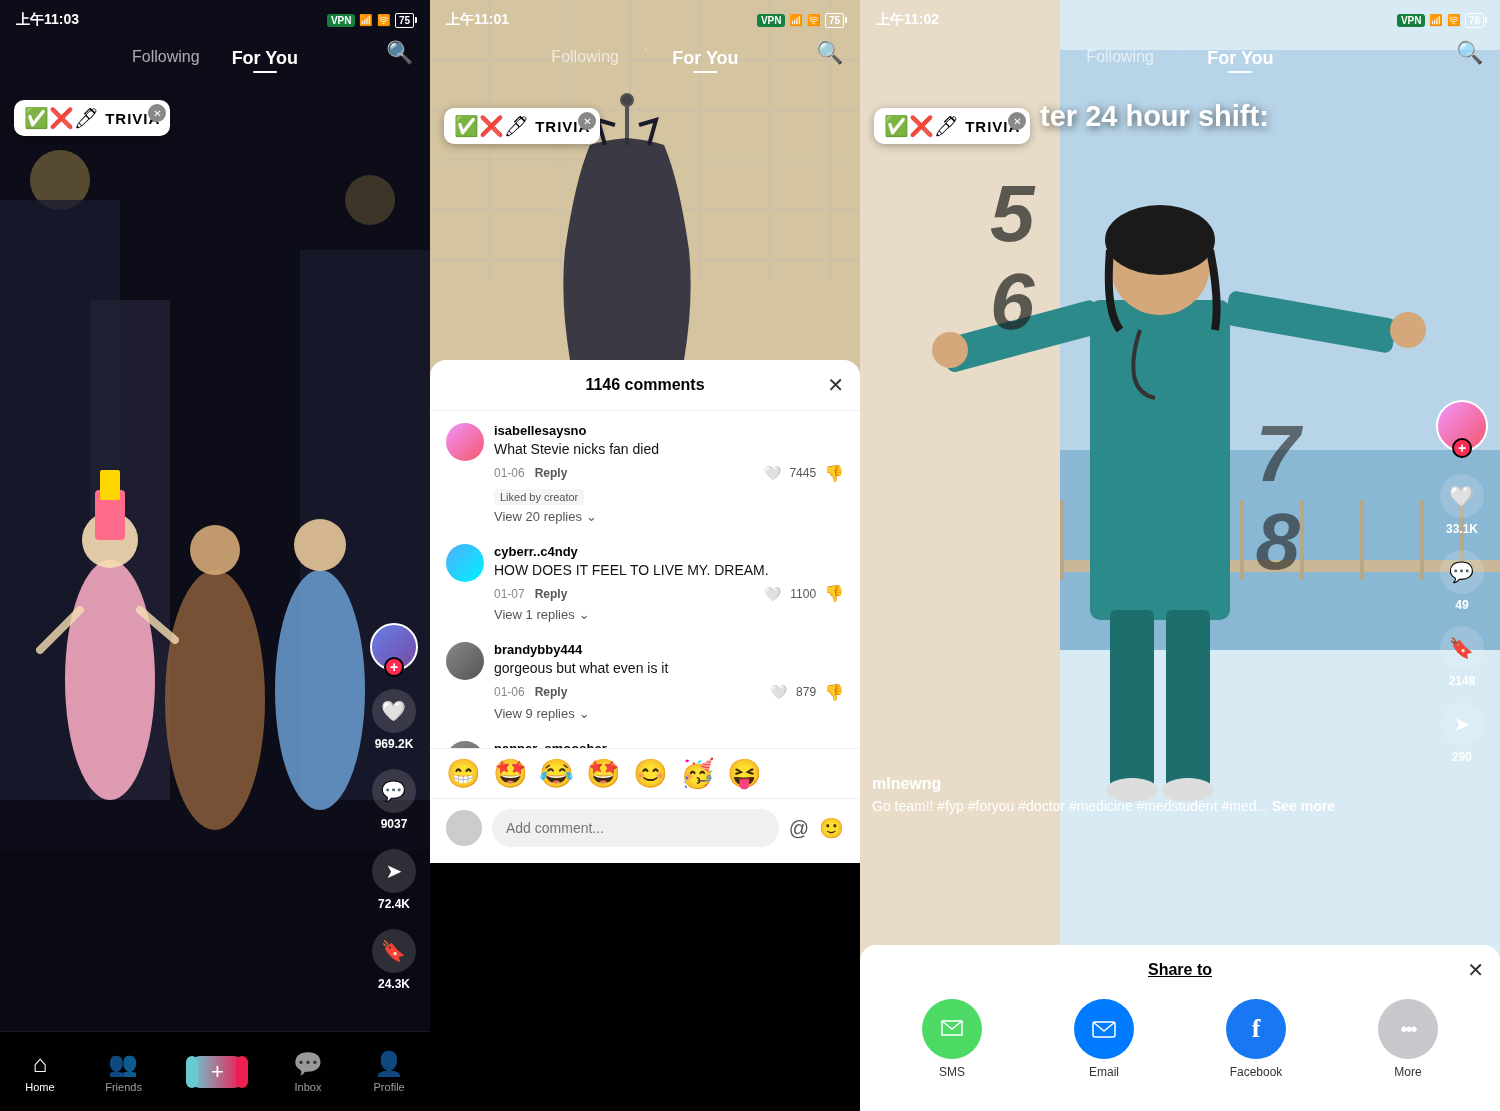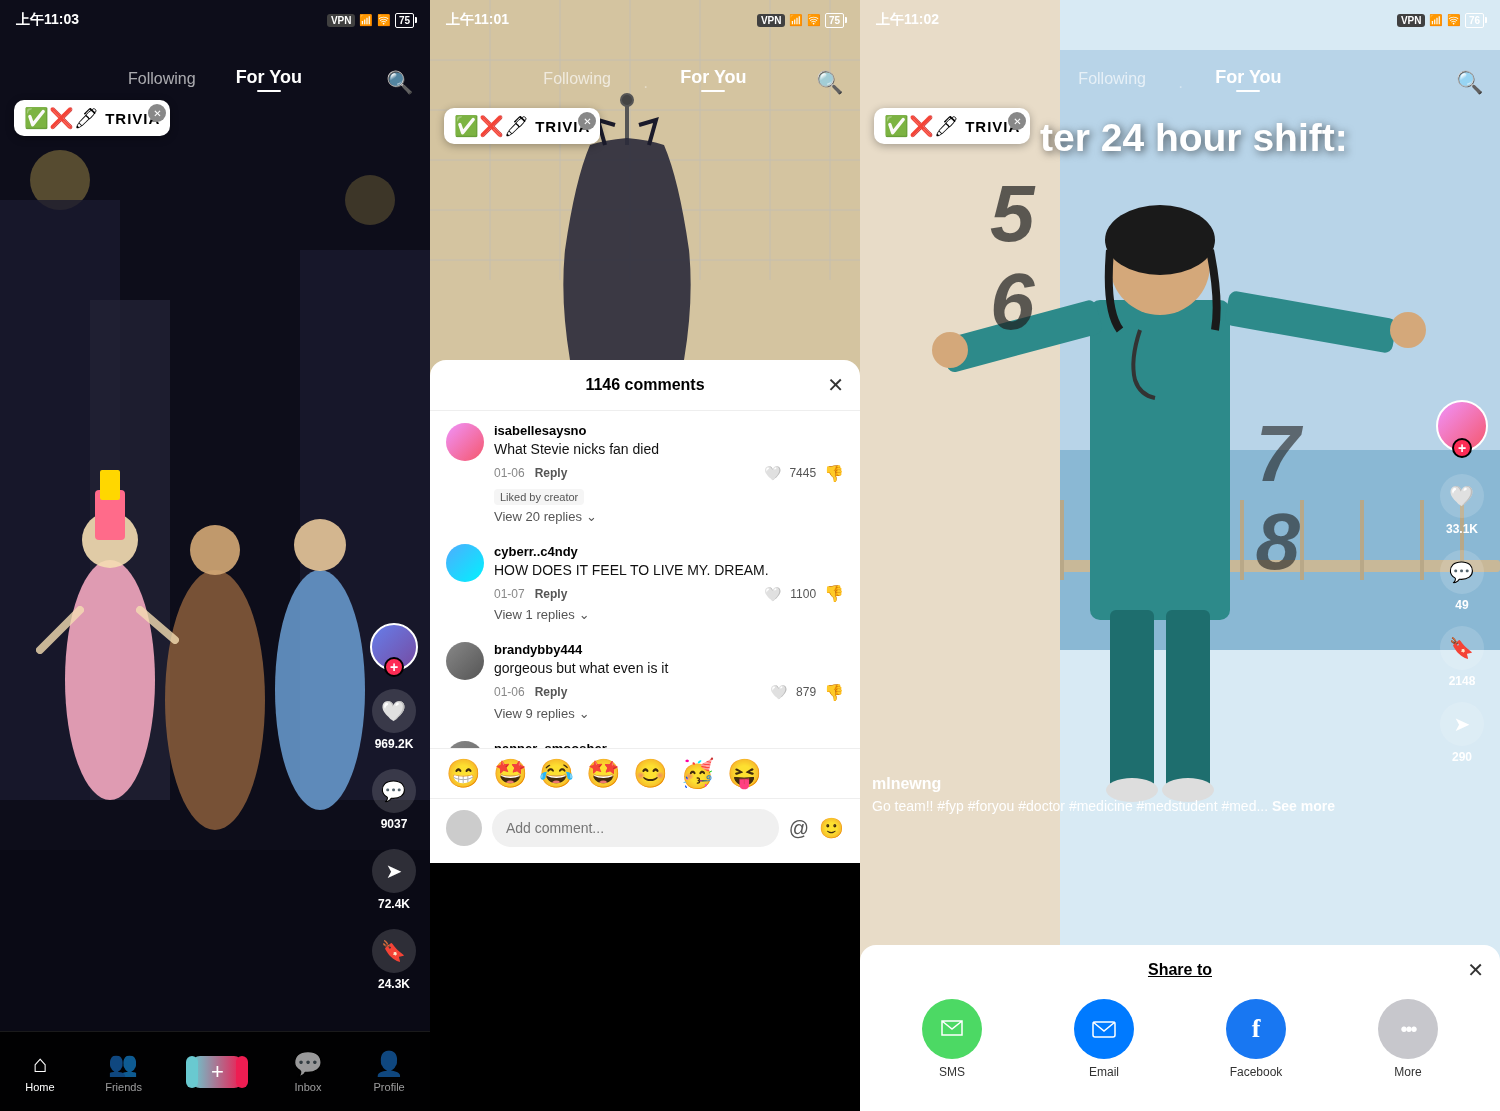--- a/index.html
+++ b/index.html
@@ -48,21 +48,21 @@
       justify-content: space-between;
       padding: 0 16px;
       z-index: 20;
       color: #fff;
       font-size: 13px;
       font-weight: 600;
     }
     .status-time { font-size: 14px; font-weight: 700; }
     .status-icons { display: flex; align-items: center; gap: 4px; font-size: 11px; }
     .status-icons .vpn-badge {
-      background: #404040;
+      background: #15803d;
       color: #fff;
       border-radius: 3px;
       padding: 1px 4px;
       font-size: 10px;
       font-weight: 700;
     }
     .battery-box {
       display: inline-flex;
       align-items: center;
       border: 1.5px solid #fff;
@@ -80,24 +80,24 @@
       background: #fff;
       border-radius: 0 1px 1px 0;
     }
 
     
     .nav-bar {
       position: absolute;
       top: 40px; left: 0; right: 0;
       height: 56px;
       display: flex;
-      align-items: flex-end;
+      align-items: flex-start;
       justify-content: center;
       z-index: 20;
-      gap: 16px;
+      gap: 8px;
     }
     .nav-following {
       color: rgba(255,255,255,0.65);
       font-size: 16px;
       font-weight: 500;
       padding: 8px 12px;
       cursor: pointer;
     }
     .nav-foryou {
       color: #fff;
@@ -827,21 +827,21 @@
     <span class="nav-foryou">For You</span>
     <span class="nav-search">🔍</span>
   </div>
 
   <div class="trivia-badge" style="top:108px;">
     <div class="x-close-badge">✕</div>
     <span class="trivia-icons">✅❌🖊</span>
     <span class="trivia-text">TRIVIA</span>
   </div>
 
-  <div style="position:absolute;top:116px;left:180px;color:#fff;font-size:39px;font-weight:900;text-shadow:2px 2px 8px rgba(0,0,0,0.6);z-index:5;">
+  <div style="position:absolute;top:100px;left:180px;color:#fff;font-size:29px;font-weight:900;text-shadow:2px 2px 8px rgba(0,0,0,0.6);z-index:5;">
     <span>ter 24 hour shift:</span>
   </div>
 
   <div style="position:absolute;top:170px;left:130px;z-index:5;">
     <div style="color:rgba(30,30,30,0.7);font-size:80px;font-weight:900;font-style:italic;line-height:1.1;">5</div>
     <div style="color:rgba(30,30,30,0.7);font-size:80px;font-weight:900;font-style:italic;line-height:1.1;">6</div>
   </div>
   <div style="position:absolute;top:410px;right:200px;z-index:5;">
     <div style="color:rgba(30,30,30,0.6);font-size:80px;font-weight:900;font-style:italic;line-height:1.1;">7</div>
     <div style="color:rgba(30,30,30,0.6);font-size:80px;font-weight:900;font-style:italic;line-height:1.1;">8</div>

